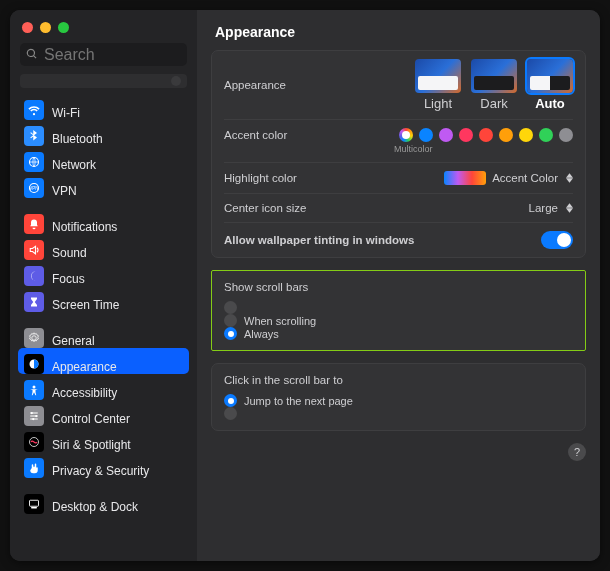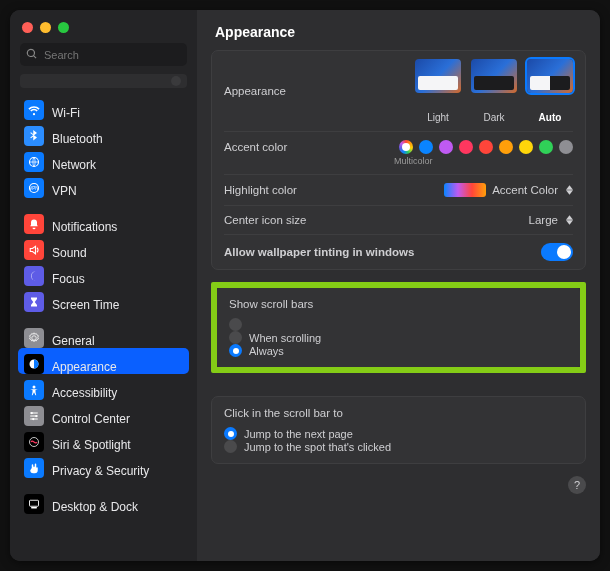--- a/index.html
+++ b/index.html
@@ -3,21 +3,21 @@
 <meta charset="utf-8">
 <style>
 * { margin:0; padding:0; box-sizing:border-box; font-family:-apple-system,BlinkMacSystemFont,"SF Pro Text","Helvetica Neue",Arial,sans-serif; -webkit-font-smoothing:antialiased; }
 body { background:#111; width:610px; height:571px; overflow:hidden; }
 .window { width:590px; height:551px; margin:10px; background:#2a2a2c; border-radius:10px; overflow:hidden; display:flex; box-shadow:0 2px 10px rgba(0,0,0,.5); }
 .sidebar { width:187px; background:#242426; display:flex; flex-direction:column; }
 .traffic { display:flex; gap:7px; padding:12px 12px 10px 12px; }
 .traffic span { width:11px; height:11px; border-radius:50%; }
 .t-close{background:#ff5f57;} .t-min{background:#febc2e;} .t-max{background:#28c840;}
 .searchwrap { margin:0 10px 6px 10px; position:relative; }
-.searchwrap input { width:100%; height:23px; background:#1c1c1e; border:none; border-radius:5px; color:#888; padding:0 8px 0 24px; font-size:11px; outline:none; }
+.searchwrap input { width:100%; height:23px; background:#1c1c1e; border:none; border-radius:5px; color:#888; padding:0 8px 0 24px; font-size:16px; outline:none; }
 .searchwrap svg { position:absolute; left:6px; top:5px; width:12px; height:12px; fill:#888; }
 .list { flex:1; overflow-y:auto; padding:0 8px 8px 8px; }
 .list::-webkit-scrollbar{width:0;}
 .cut { height:14px; margin:2px 2px 6px 2px; background:#2e2e30; border-radius:4px; position:relative; }
 .cut::after{content:"";position:absolute;right:6px;top:2px;width:10px;height:10px;border-radius:50%;background:#3a3a3c;}
 .group-gap { height:10px; }
 .item { display:flex; align-items:flex-end; height:26px; padding:0 6px; border-radius:5px; cursor:default; gap:8px; }
 .item.sel { background:#0a60ff; }
 .item .label { color:#e8e8ea; font-size:12px; }
 .icn { width:20px; height:20px; border-radius:4px; display:flex; align-items:center; justify-content:center; flex-shrink:0; }
@@ -32,40 +32,40 @@
 .row { display:flex; align-items:center; padding:8px 0; border-bottom:1px solid #3e3e40; font-size:11.5px; color:#cfcfd2; gap:10px; }
 .row:last-child { border-bottom:none;font-weight:bold; }
 .row .k { flex:0 0 auto; }
 .row .v { margin-left:auto; display:flex; align-items:center; gap:6px; }
 .appear-row .v { gap:10px; }
 .thumb { width:46px; height:34px; border-radius:4px; position:relative; cursor:pointer; background:linear-gradient(135deg,#1b4aa8 0%,#2a6fd8 50%,#d66a2a 100%); display:flex; flex-direction:column; justify-content:flex-end; }
 .thumb.light .mini{background:#f5f5f7;} .thumb.dark .mini{background:#1c1c1e;} .thumb.auto .mini{background:linear-gradient(90deg,#f5f5f7 50%,#1c1c1e 50%);}
 .thumb .mini { height:14px; margin:0 3px 3px 3px; border-radius:2px; }
 .thumb-col{display:flex;flex-direction:column;align-items:center;gap:3px;}
 .thumb-col.sel .thumb{outline:2px solid #0a7aff;}
-.thumb-col .tl{font-size:10px;color:#cfcfd2;margin-top:16px;}
+.thumb-col .tl{font-size:13px;color:#cfcfd2;}
 .thumb-col.sel .tl{color:#fff;font-weight:600;}
 .accent-row{flex-wrap:wrap;}
 .colors{display:flex;gap:6px;align-items:center;}
 .cdot{width:14px;height:14px;border-radius:50%;cursor:pointer;position:relative;}
 .cdot.sel::after{content:"";position:absolute;inset:3px;border-radius:50%;background:#fff;}
 .multi{background:conic-gradient(#ff453a,#ff9f0a,#ffd60a,#30d158,#0a84ff,#5e5ce6,#bf5af2,#ff453a);}
 .multi-lbl{font-size:9px;color:#999;margin-left:auto;padding-right:0;}
 .hlswatch{width:42px;height:14px;border-radius:3px;background:linear-gradient(90deg,#0a84ff,#bf5af2,#ff453a,#ff9f0a);}
 .stepper{display:flex;flex-direction:column;margin-left:2px;}
 .stepper svg{width:7px;height:5px;fill:#cfcfd2;}
 .toggle{width:32px;height:18px;background:#0a7aff;border-radius:9px;position:relative;cursor:pointer;}
 .toggle::after{content:"";position:absolute;right:2px;top:2px;width:14px;height:14px;background:#fff;border-radius:50%;}
 .radio-block{display:flex;flex-direction:column;gap:4px;padding:10px 0;}
 .radio-title{font-size:11.5px;color:#cfcfd2;margin-bottom:4px;}
 .radio{display:flex;align-items:center;gap:7px;font-size:11px;color:#cfcfd2;cursor:pointer;}
 .rdot{width:13px;height:13px;border-radius:50%;background:#4a4a4c;position:relative;flex-shrink:0;}
 .rdot.on{background:#0a7aff;}
 .rdot.on::after{content:"";position:absolute;inset:3.5px;background:#fff;border-radius:50%;}
-.highlight-box{border:6px solid #84cc16;border-radius:2px;margin-bottom:23px;}
+.highlight-box{border:1px solid #84cc16;border-radius:2px;margin-bottom:12px;}
 .highlight-box .panel{margin-bottom:0;border:none;border-radius:4px;}
 .help{display:flex;justify-content:flex-end;}
 .help-btn{width:18px;height:18px;border-radius:50%;background:#4a4a4c;color:#cfcfd2;font-size:11px;display:flex;align-items:center;justify-content:center;cursor:pointer;}
 </style>
 </head>
 <body>
 
 <div class="window">
   <div class="sidebar">
     <div class="traffic">
@@ -321,21 +321,20 @@
       <div class="panel">
         <div class="radio-block">
           <div class="radio-title">Click in the scroll bar to</div>
           <div id="scrollclick-opts">
               <div class="radio">
                 <div class="rdot on"></div>
                 <span>Jump to the next page</span>
               </div>
               <div class="radio">
                 <div class="rdot"></div>
-                <span>Jump to the spot that's clicked</span>
               </div>
             </div>
         </div>
       </div>
 
       <div class="help">
         <div class="help-btn">?</div>
       </div>
 
     </div>

